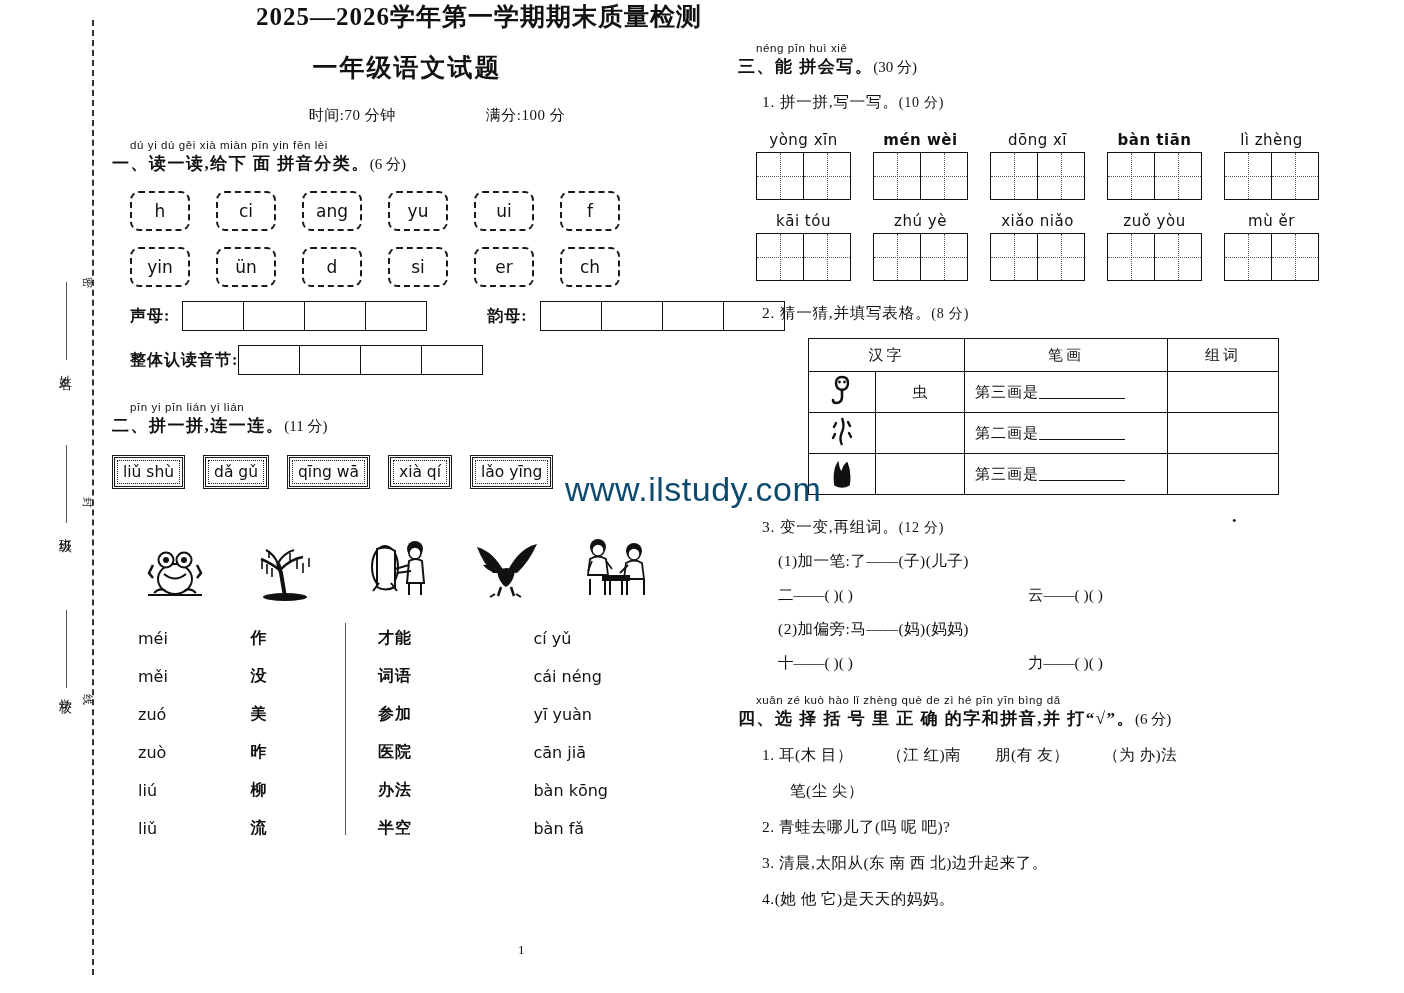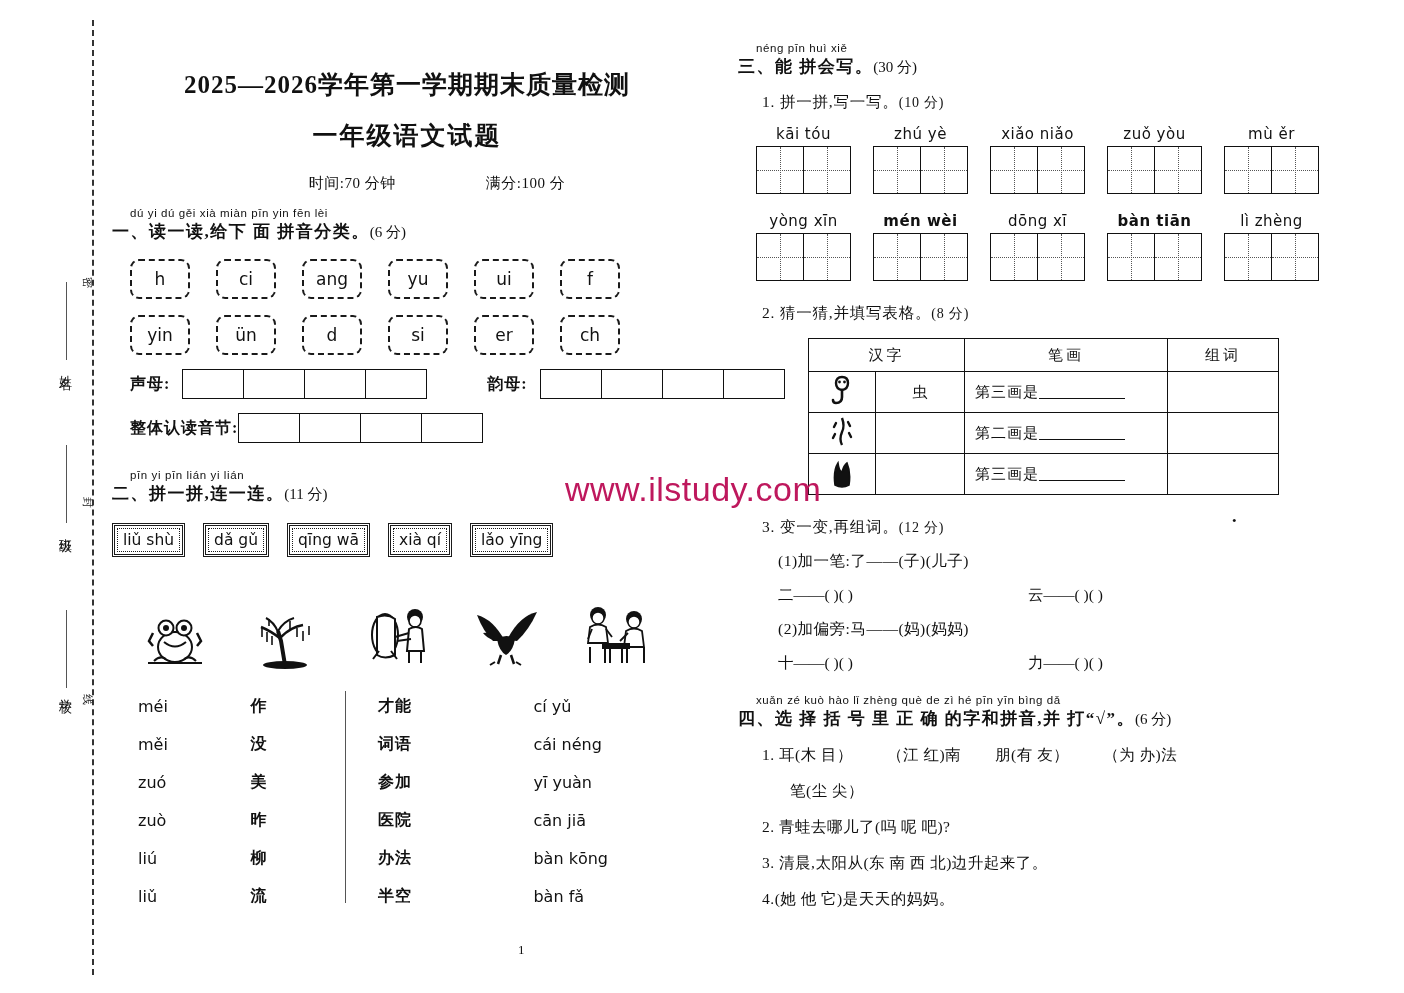--- a/index.html
+++ b/index.html
@@ -7,21 +7,21 @@
     width:1404px;height:993px;position:relative;overflow:hidden;
     font-family:"Liberation Serif","DejaVu Serif",serif;
     color:#111;
   }
   .page{position:absolute;inset:0;}
 
   
   .watermark{
     position:absolute;left:565px;top:470px;
     font-family:"Liberation Sans","DejaVu Sans",sans-serif;
-    font-size:34px;color:#be185d;letter-spacing:.5px;
+    font-size:34px;color:#0c4a6e;letter-spacing:.5px;
     user-select:none;z-index:5;
   }
 
   
   .seal-col{position:absolute;left:52px;top:20px;width:60px;height:955px;}
   .seal-dash{
     position:absolute;left:40px;top:0;width:0;height:955px;
     border-left:2px dashed #333;
   }
   .seal-char{
@@ -36,22 +36,22 @@
     font-size:13px;color:#111;letter-spacing:2px;
   }
   .seal-line{position:absolute;left:14px;width:0;border-left:1px solid #555;}
 
   
   .colL{position:absolute;left:112px;top:0;width:590px;height:993px;}
   .colR{position:absolute;left:738px;top:0;width:600px;height:993px;}
 
   
   .title1{
-    text-align:center;font-size:25px;font-weight:700;letter-spacing:1px;
-    font-family:"Liberation Serif","DejaVu Serif",serif;margin-top:68px;
+    text-align:right;font-size:25px;font-weight:700;letter-spacing:1px;
+    font-family:"Liberation Serif","DejaVu Serif",serif;
   }
   .title2{
     text-align:center;font-size:25px;font-weight:700;letter-spacing:2px;
     margin-top:18px;
   }
   .meta{
     margin-top:22px;font-size:15px;display:flex;justify-content:center;gap:90px;
     padding-left:60px;
   }
   .meta span{letter-spacing:.5px;}
@@ -392,20 +392,58 @@
       <div class="py">néng pīn huì xiě</div>
       <div class="hd">
         <span>三、能 拼会写。</span><span class="pts">(30 分)</span>
       </div>
     </div>
 
     <div class="sub" style="margin-left:24px;">
       <span>1. 拼一拼,写一写。</span><span class="pts">(10 分)</span>
     </div>
 
+    <div class="tzrow" style="margin-top:18px;">
+      <div class="tzitem">
+        <div class="tzpy">yòng xīn</div>
+        <div class="tzgrid">
+            <div class="tzcell"></div>
+            <div class="tzcell"></div>
+          </div>
+      </div>
+      <div class="tzitem">
+        <div class="tzpy bold">mén wèi</div>
+        <div class="tzgrid">
+            <div class="tzcell"></div>
+            <div class="tzcell"></div>
+          </div>
+      </div>
+      <div class="tzitem">
+        <div class="tzpy">dōng xī</div>
+        <div class="tzgrid">
+            <div class="tzcell"></div>
+            <div class="tzcell"></div>
+          </div>
+      </div>
+      <div class="tzitem">
+        <div class="tzpy bold">bàn tiān</div>
+        <div class="tzgrid">
+            <div class="tzcell"></div>
+            <div class="tzcell"></div>
+          </div>
+      </div>
+      <div class="tzitem">
+        <div class="tzpy">lì zhèng</div>
+        <div class="tzgrid">
+            <div class="tzcell"></div>
+            <div class="tzcell"></div>
+          </div>
+      </div>
+    </div>
+
     <div class="tzrow">
       <div class="tzitem">
         <div class="tzpy">kāi  tóu</div>
         <div class="tzgrid">
             <div class="tzcell"></div>
             <div class="tzcell"></div>
           </div>
       </div>
       <div class="tzitem">
         <div class="tzpy">zhú  yè</div>
@@ -423,58 +461,20 @@
       </div>
       <div class="tzitem">
         <div class="tzpy">zuǒ  yòu</div>
         <div class="tzgrid">
             <div class="tzcell"></div>
             <div class="tzcell"></div>
           </div>
       </div>
       <div class="tzitem">
         <div class="tzpy">mù  ěr</div>
-        <div class="tzgrid">
-            <div class="tzcell"></div>
-            <div class="tzcell"></div>
-          </div>
-      </div>
-    </div>
-
-    <div class="tzrow" style="margin-top:18px;">
-      <div class="tzitem">
-        <div class="tzpy">yòng xīn</div>
-        <div class="tzgrid">
-            <div class="tzcell"></div>
-            <div class="tzcell"></div>
-          </div>
-      </div>
-      <div class="tzitem">
-        <div class="tzpy bold">mén wèi</div>
-        <div class="tzgrid">
-            <div class="tzcell"></div>
-            <div class="tzcell"></div>
-          </div>
-      </div>
-      <div class="tzitem">
-        <div class="tzpy">dōng xī</div>
-        <div class="tzgrid">
-            <div class="tzcell"></div>
-            <div class="tzcell"></div>
-          </div>
-      </div>
-      <div class="tzitem">
-        <div class="tzpy bold">bàn tiān</div>
-        <div class="tzgrid">
-            <div class="tzcell"></div>
-            <div class="tzcell"></div>
-          </div>
-      </div>
-      <div class="tzitem">
-        <div class="tzpy">lì zhèng</div>
         <div class="tzgrid">
             <div class="tzcell"></div>
             <div class="tzcell"></div>
           </div>
       </div>
     </div>
 
     <div class="sub" style="margin-left:24px;margin-top:22px;">
       <span>2. 猜一猜,并填写表格。</span><span class="pts">(8 分)</span>
     </div>

